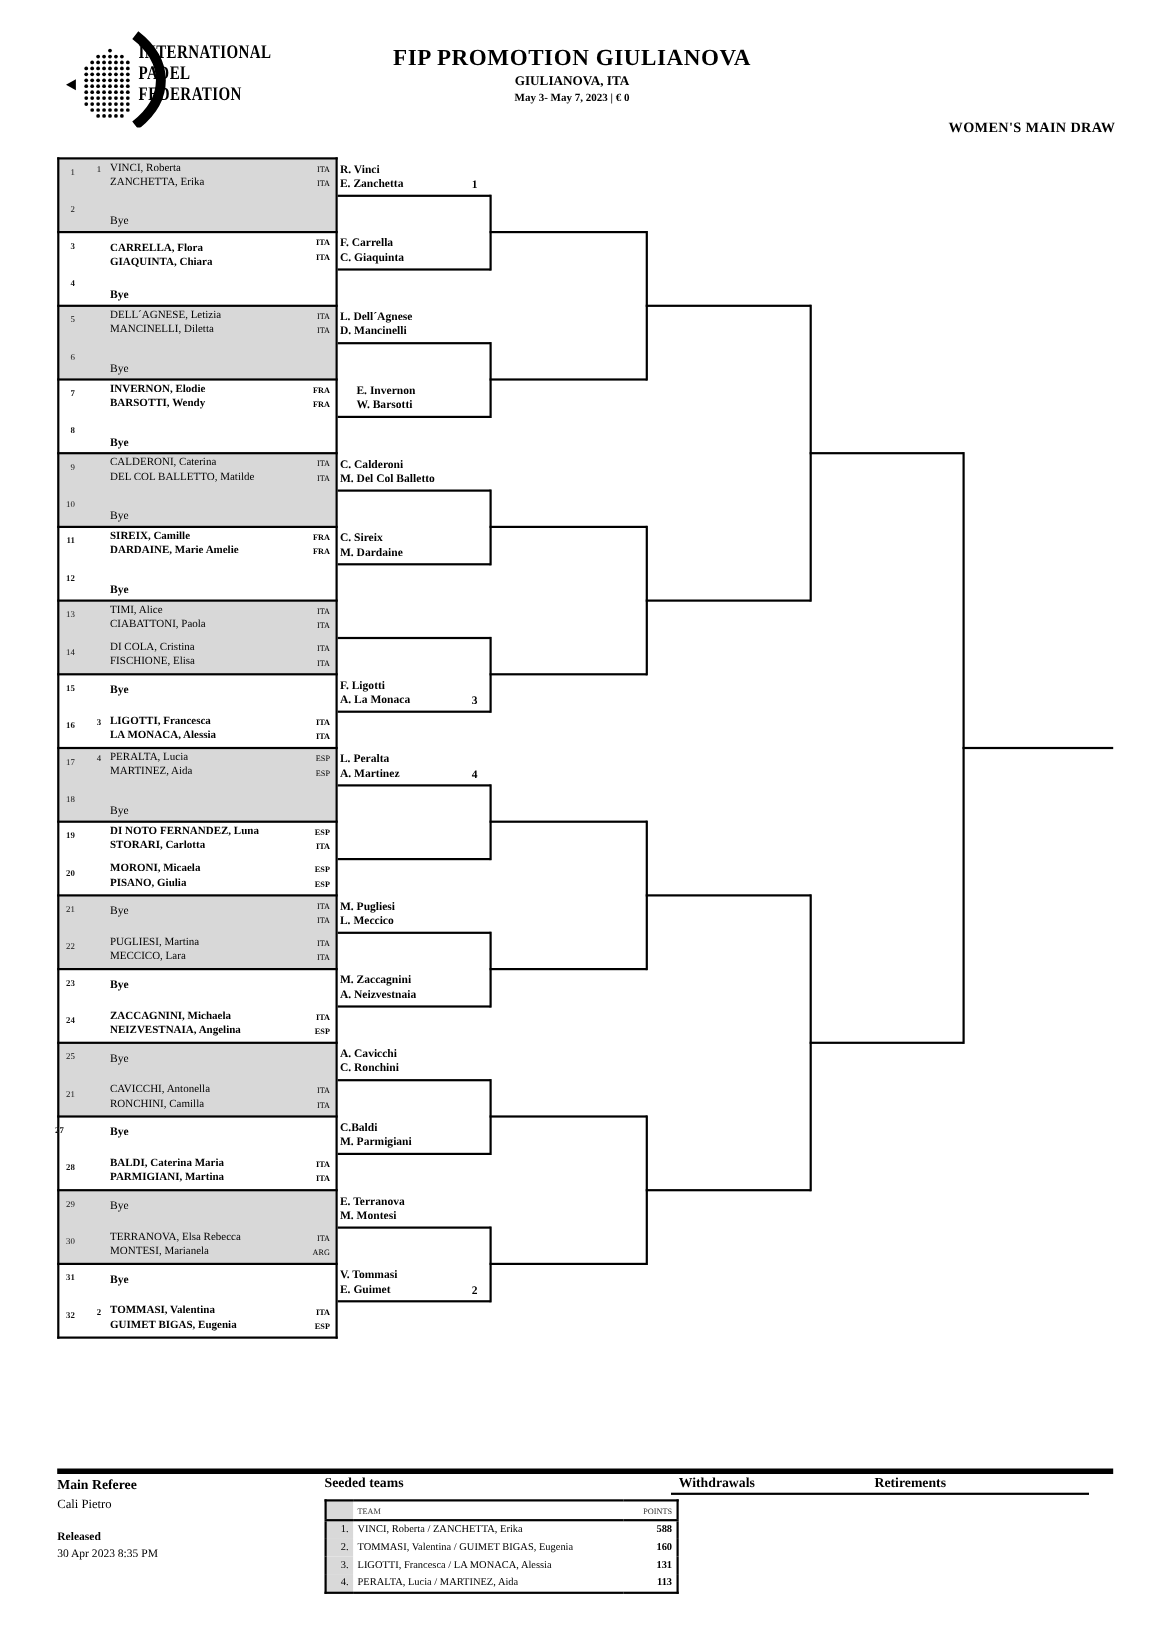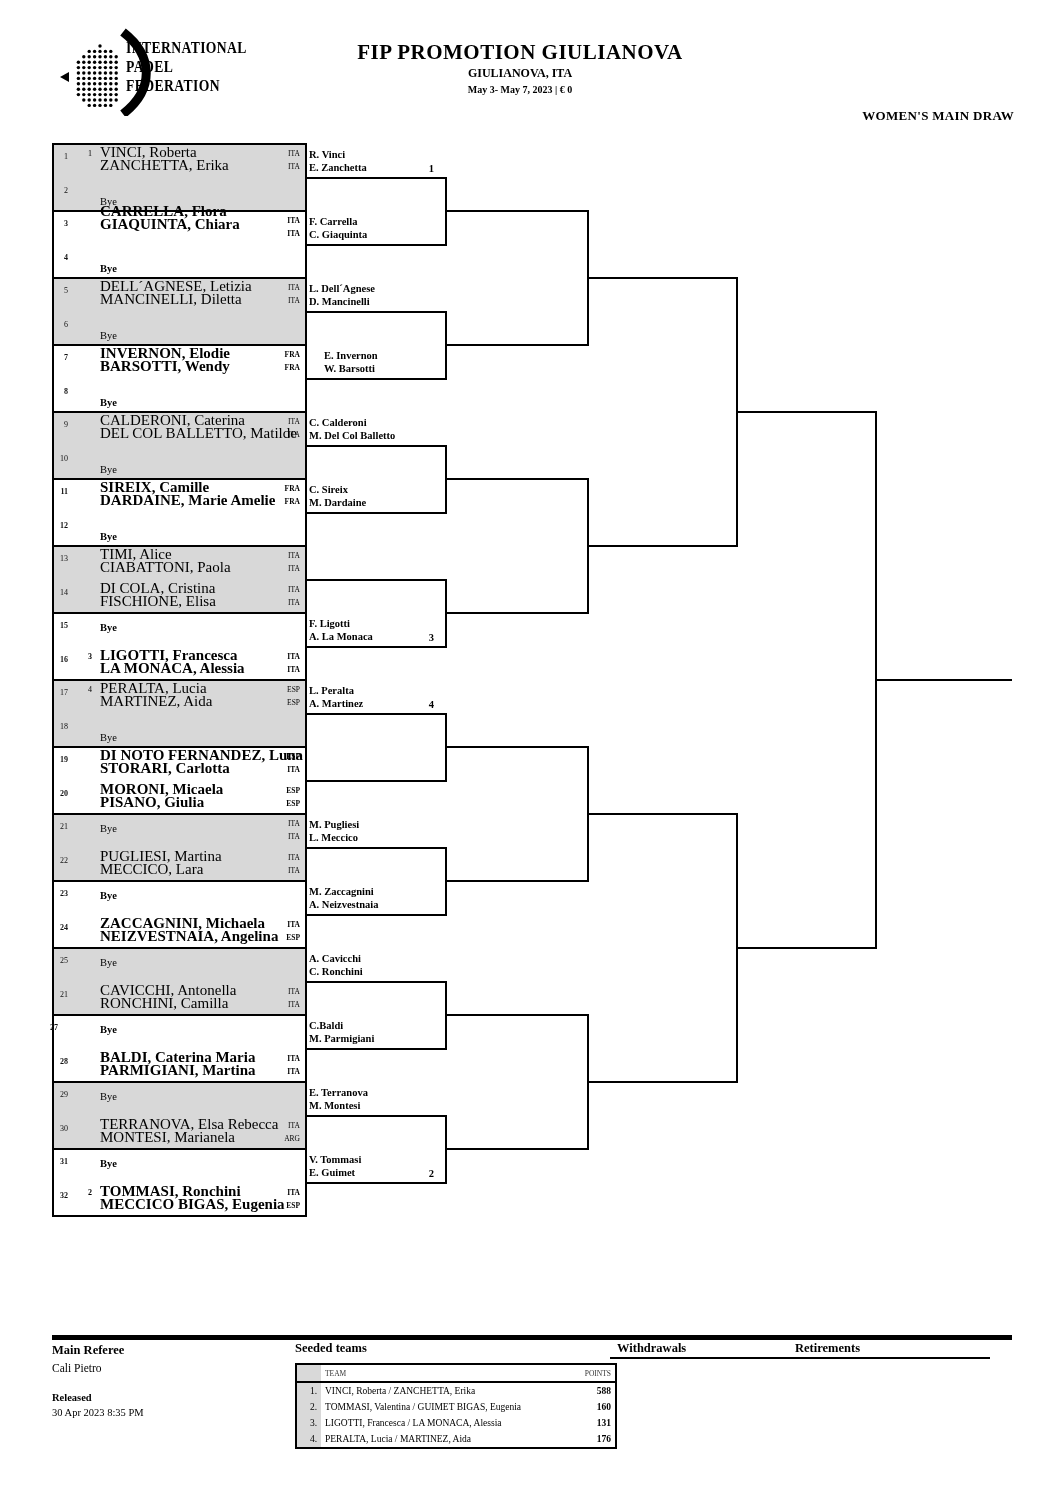--- a/index.html
+++ b/index.html
@@ -5,21 +5,21 @@
   html,body{margin:0;padding:0;background:#fff;}
   #page{position:relative;width:1058px;height:1497px;background:#fff;overflow:hidden;
         font-family:Liberation Serif, serif;color:#000;}
   .abs{position:absolute;}
   .hline{position:absolute;background:#000;height:2px;}
   .vline{position:absolute;background:#000;width:2px;}
   .fill{position:absolute;}
   .fill.gray{background:#d8d8d8;}
   .slot-pos{position:absolute;font-size:8px;width:18px;text-align:right;color:#111;}
   .slot-seed{position:absolute;font-size:8px;width:16px;text-align:right;}
-  .slot-names{position:absolute;font-size:15px;line-height:13.4px;white-space:nowrap;}
+  .slot-names{position:absolute;font-size:10px;line-height:13.4px;white-space:nowrap;}
   .slot-flags{position:absolute;font-size:7.5px;line-height:13.4px;text-align:right;width:60px;}
   .bye{position:absolute;font-size:10.5px;}
   .boldtxt{font-weight:bold;}
   .r2{position:absolute;font-size:10.5px;font-weight:bold;line-height:13.5px;white-space:nowrap;width:135px;}
   .r2 .r2seed{position:absolute;right:10px;bottom:0px;}
   .hdr-title{position:absolute;left:280px;top:40px;width:480px;text-align:center;
              font-size:21px;font-weight:bold;letter-spacing:0.5px;}
   .hdr-loc{position:absolute;left:280px;top:66px;width:480px;text-align:center;
            font-size:12px;font-weight:bold;}
   .hdr-date{position:absolute;left:280px;top:84px;width:480px;text-align:center;
@@ -185,21 +185,21 @@
         <div>VINCI, Roberta</div>
         <div>ZANCHETTA, Erika</div>
       </div>
       <div class="slot-flags" style="left:240px;top:147px">
         <div>ITA</div>
         <div>ITA</div>
       </div>
       <div class="slot-pos" style="left:50px;top:185.5px">2</div>
       <div class="bye" style="left:100px;top:195.5px">Bye</div>
       <div class="slot-pos boldtxt" style="left:50px;top:219px">3</div>
-      <div class="slot-names boldtxt" style="left:100px;top:205px">
+      <div class="slot-names boldtxt" style="left:100px;top:219px">
         <div>CARRELLA, Flora</div>
         <div>GIAQUINTA, Chiara</div>
       </div>
       <div class="slot-flags boldtxt" style="left:240px;top:214px">
         <div>ITA</div>
         <div>ITA</div>
       </div>
       <div class="slot-pos boldtxt" style="left:50px;top:252.5px">4</div>
       <div class="bye boldtxt" style="left:100px;top:262.5px">Bye</div>
       <div class="slot-pos" style="left:50px;top:286px">5</div>
@@ -363,22 +363,22 @@
       </div>
       <div class="slot-flags" style="left:240px;top:1118.5px">
         <div>ITA</div>
         <div>ARG</div>
       </div>
       <div class="slot-pos boldtxt" style="left:50px;top:1157px">31</div>
       <div class="bye boldtxt" style="left:100px;top:1158px">Bye</div>
       <div class="slot-pos boldtxt" style="left:50px;top:1190.5px">32</div>
       <div class="slot-seed boldtxt" style="left:76px;top:1187.5px">2</div>
       <div class="slot-names boldtxt" style="left:100px;top:1184.5px">
-        <div>TOMMASI, Ronchini</div>
-        <div>MECCICO BIGAS, Eugenia</div>
+        <div>TOMMASI, Valentina</div>
+        <div>GUIMET BIGAS, Eugenia</div>
       </div>
       <div class="slot-flags boldtxt" style="left:240px;top:1185.5px">
         <div>ITA</div>
         <div>ESP</div>
       </div>
       <div class="hline" style="left:307px;top:176.5px;width:139px;height:2px"></div>
       <div class="hline" style="left:307px;top:243.5px;width:139px;height:2px"></div>
       <div class="hline" style="left:307px;top:310.5px;width:139px;height:2px"></div>
       <div class="hline" style="left:307px;top:377.5px;width:139px;height:2px"></div>
       <div class="hline" style="left:307px;top:444.5px;width:139px;height:2px"></div>
@@ -516,17 +516,17 @@
           <td class="pts-cell">160</td>
         </tr>
         <tr>
           <td class="num-cell">3.</td>
           <td>LIGOTTI, Francesca / LA MONACA, Alessia</td>
           <td class="pts-cell">131</td>
         </tr>
         <tr>
           <td class="num-cell">4.</td>
           <td>PERALTA, Lucia / MARTINEZ, Aida</td>
-          <td class="pts-cell">176</td>
+          <td class="pts-cell">113</td>
         </tr>
       </tbody>
   </table>
 </div>
 
 </body></html>

